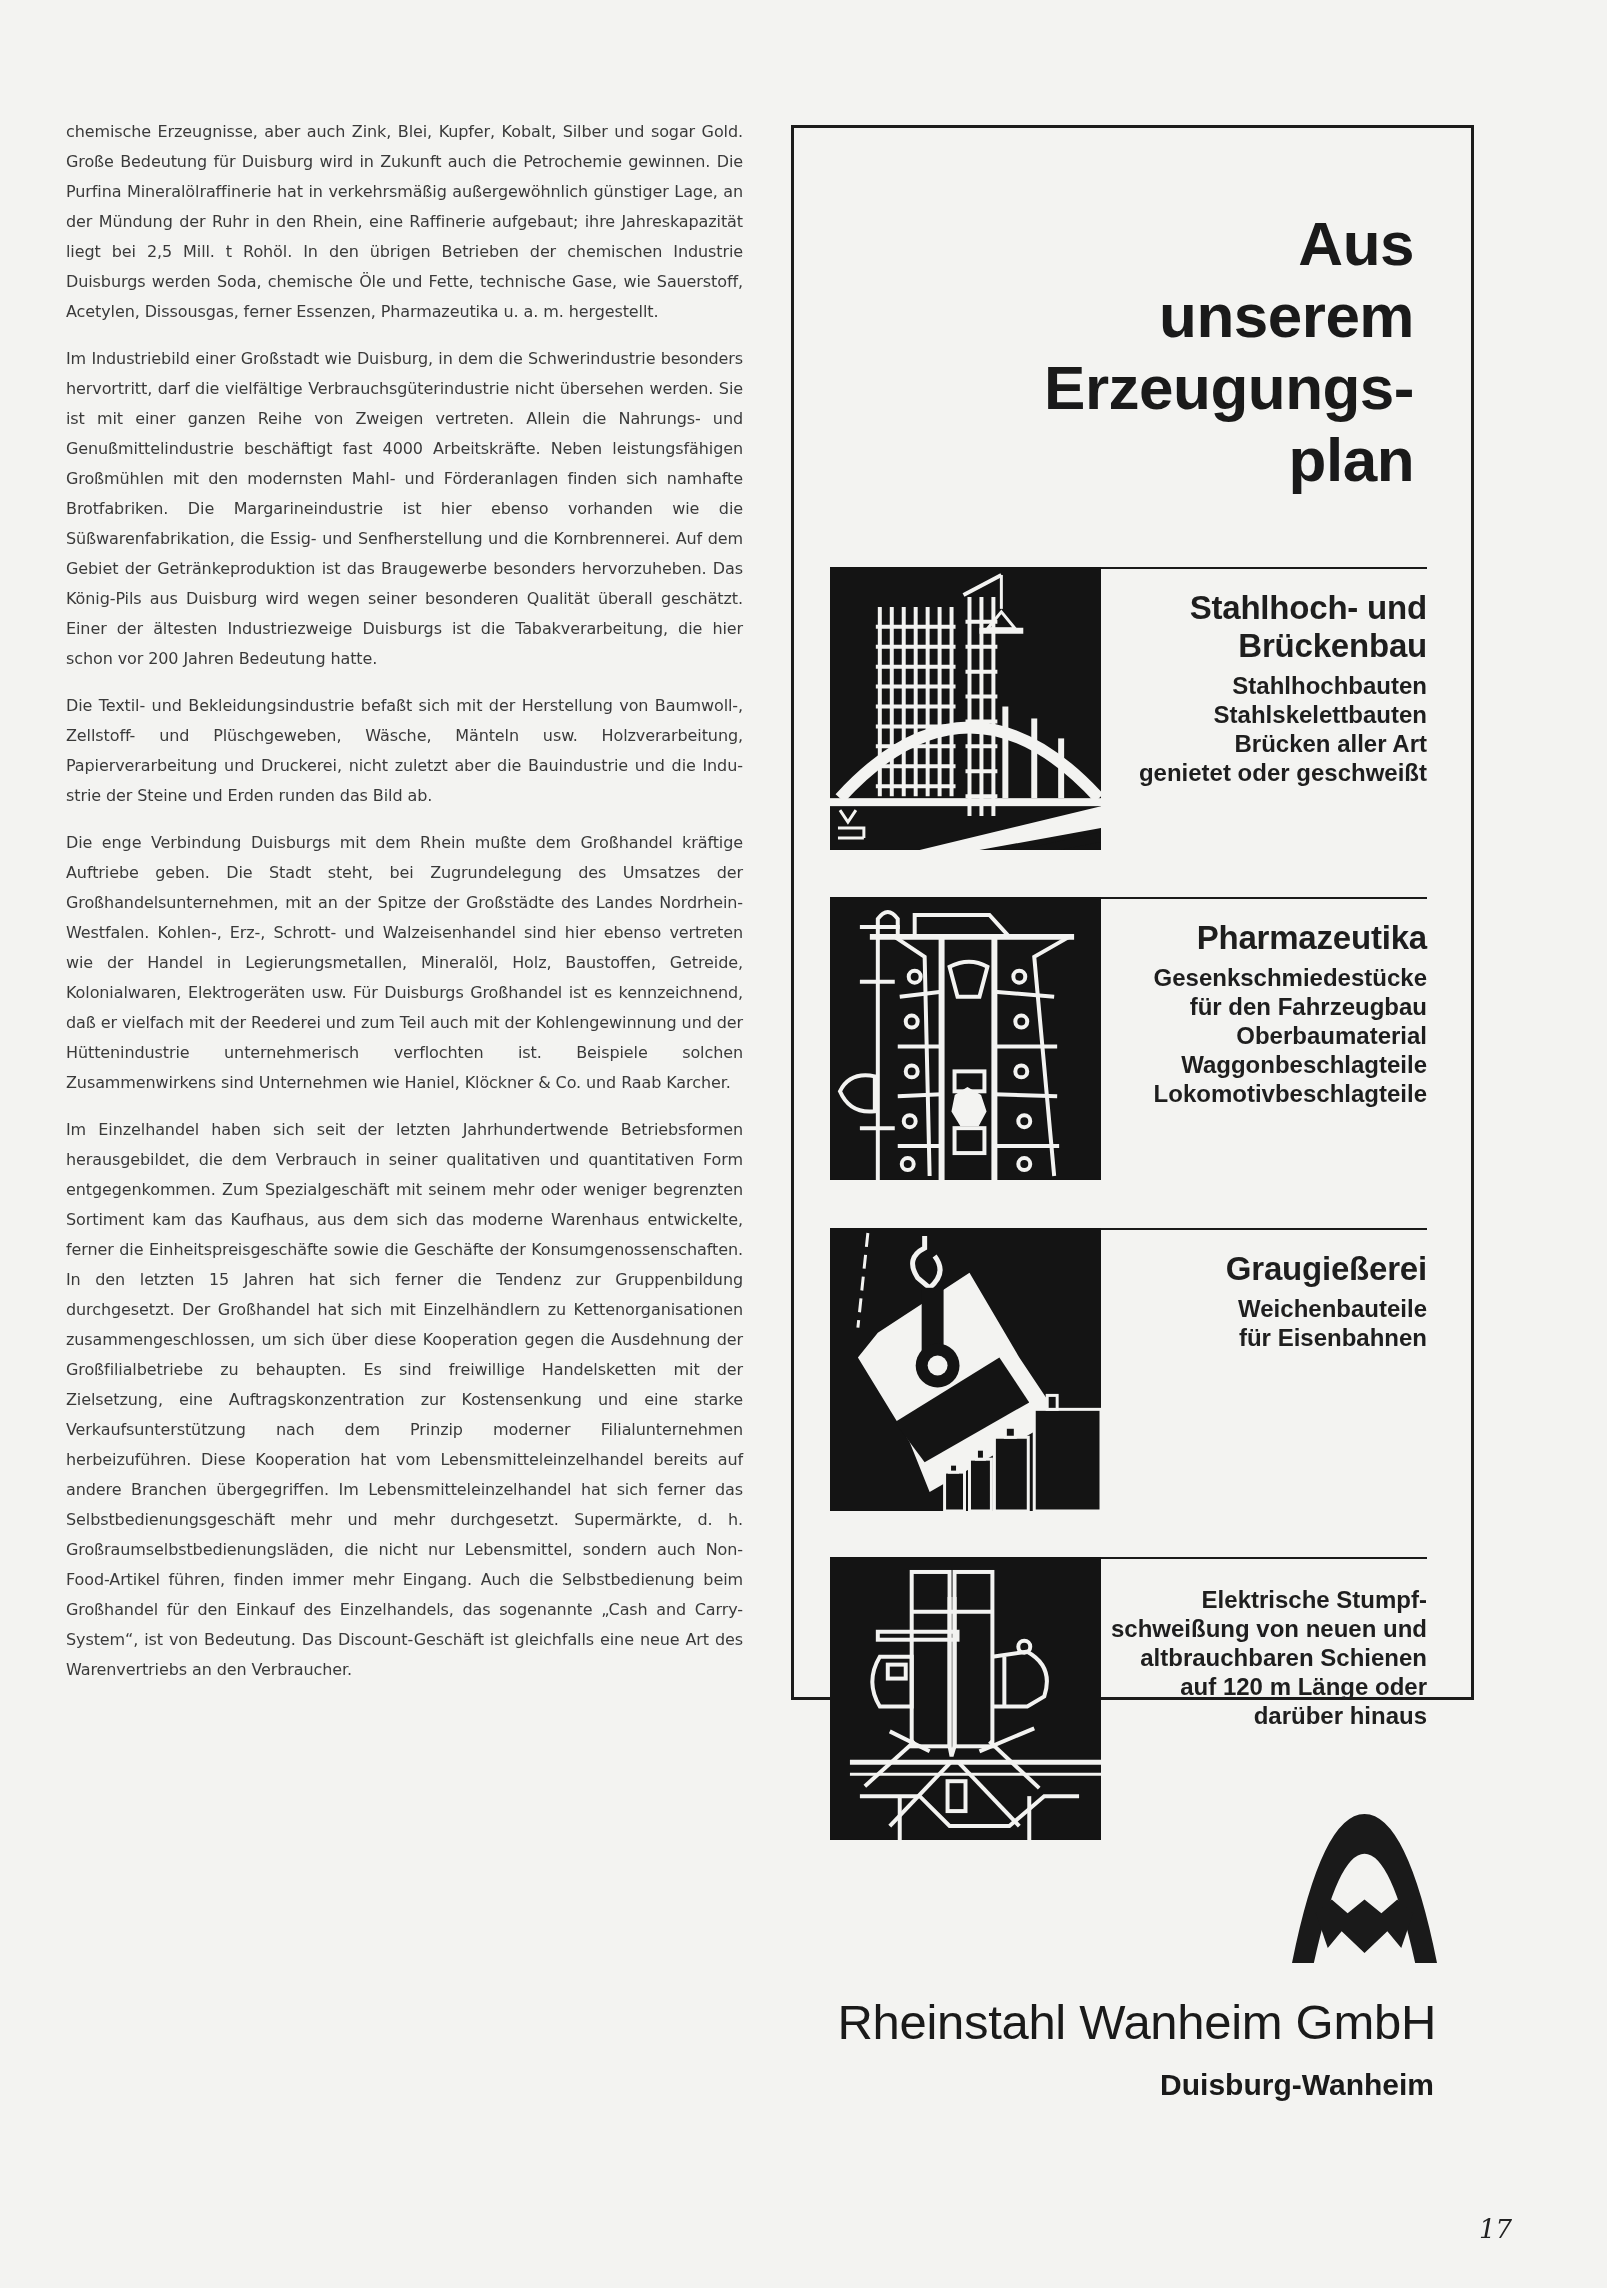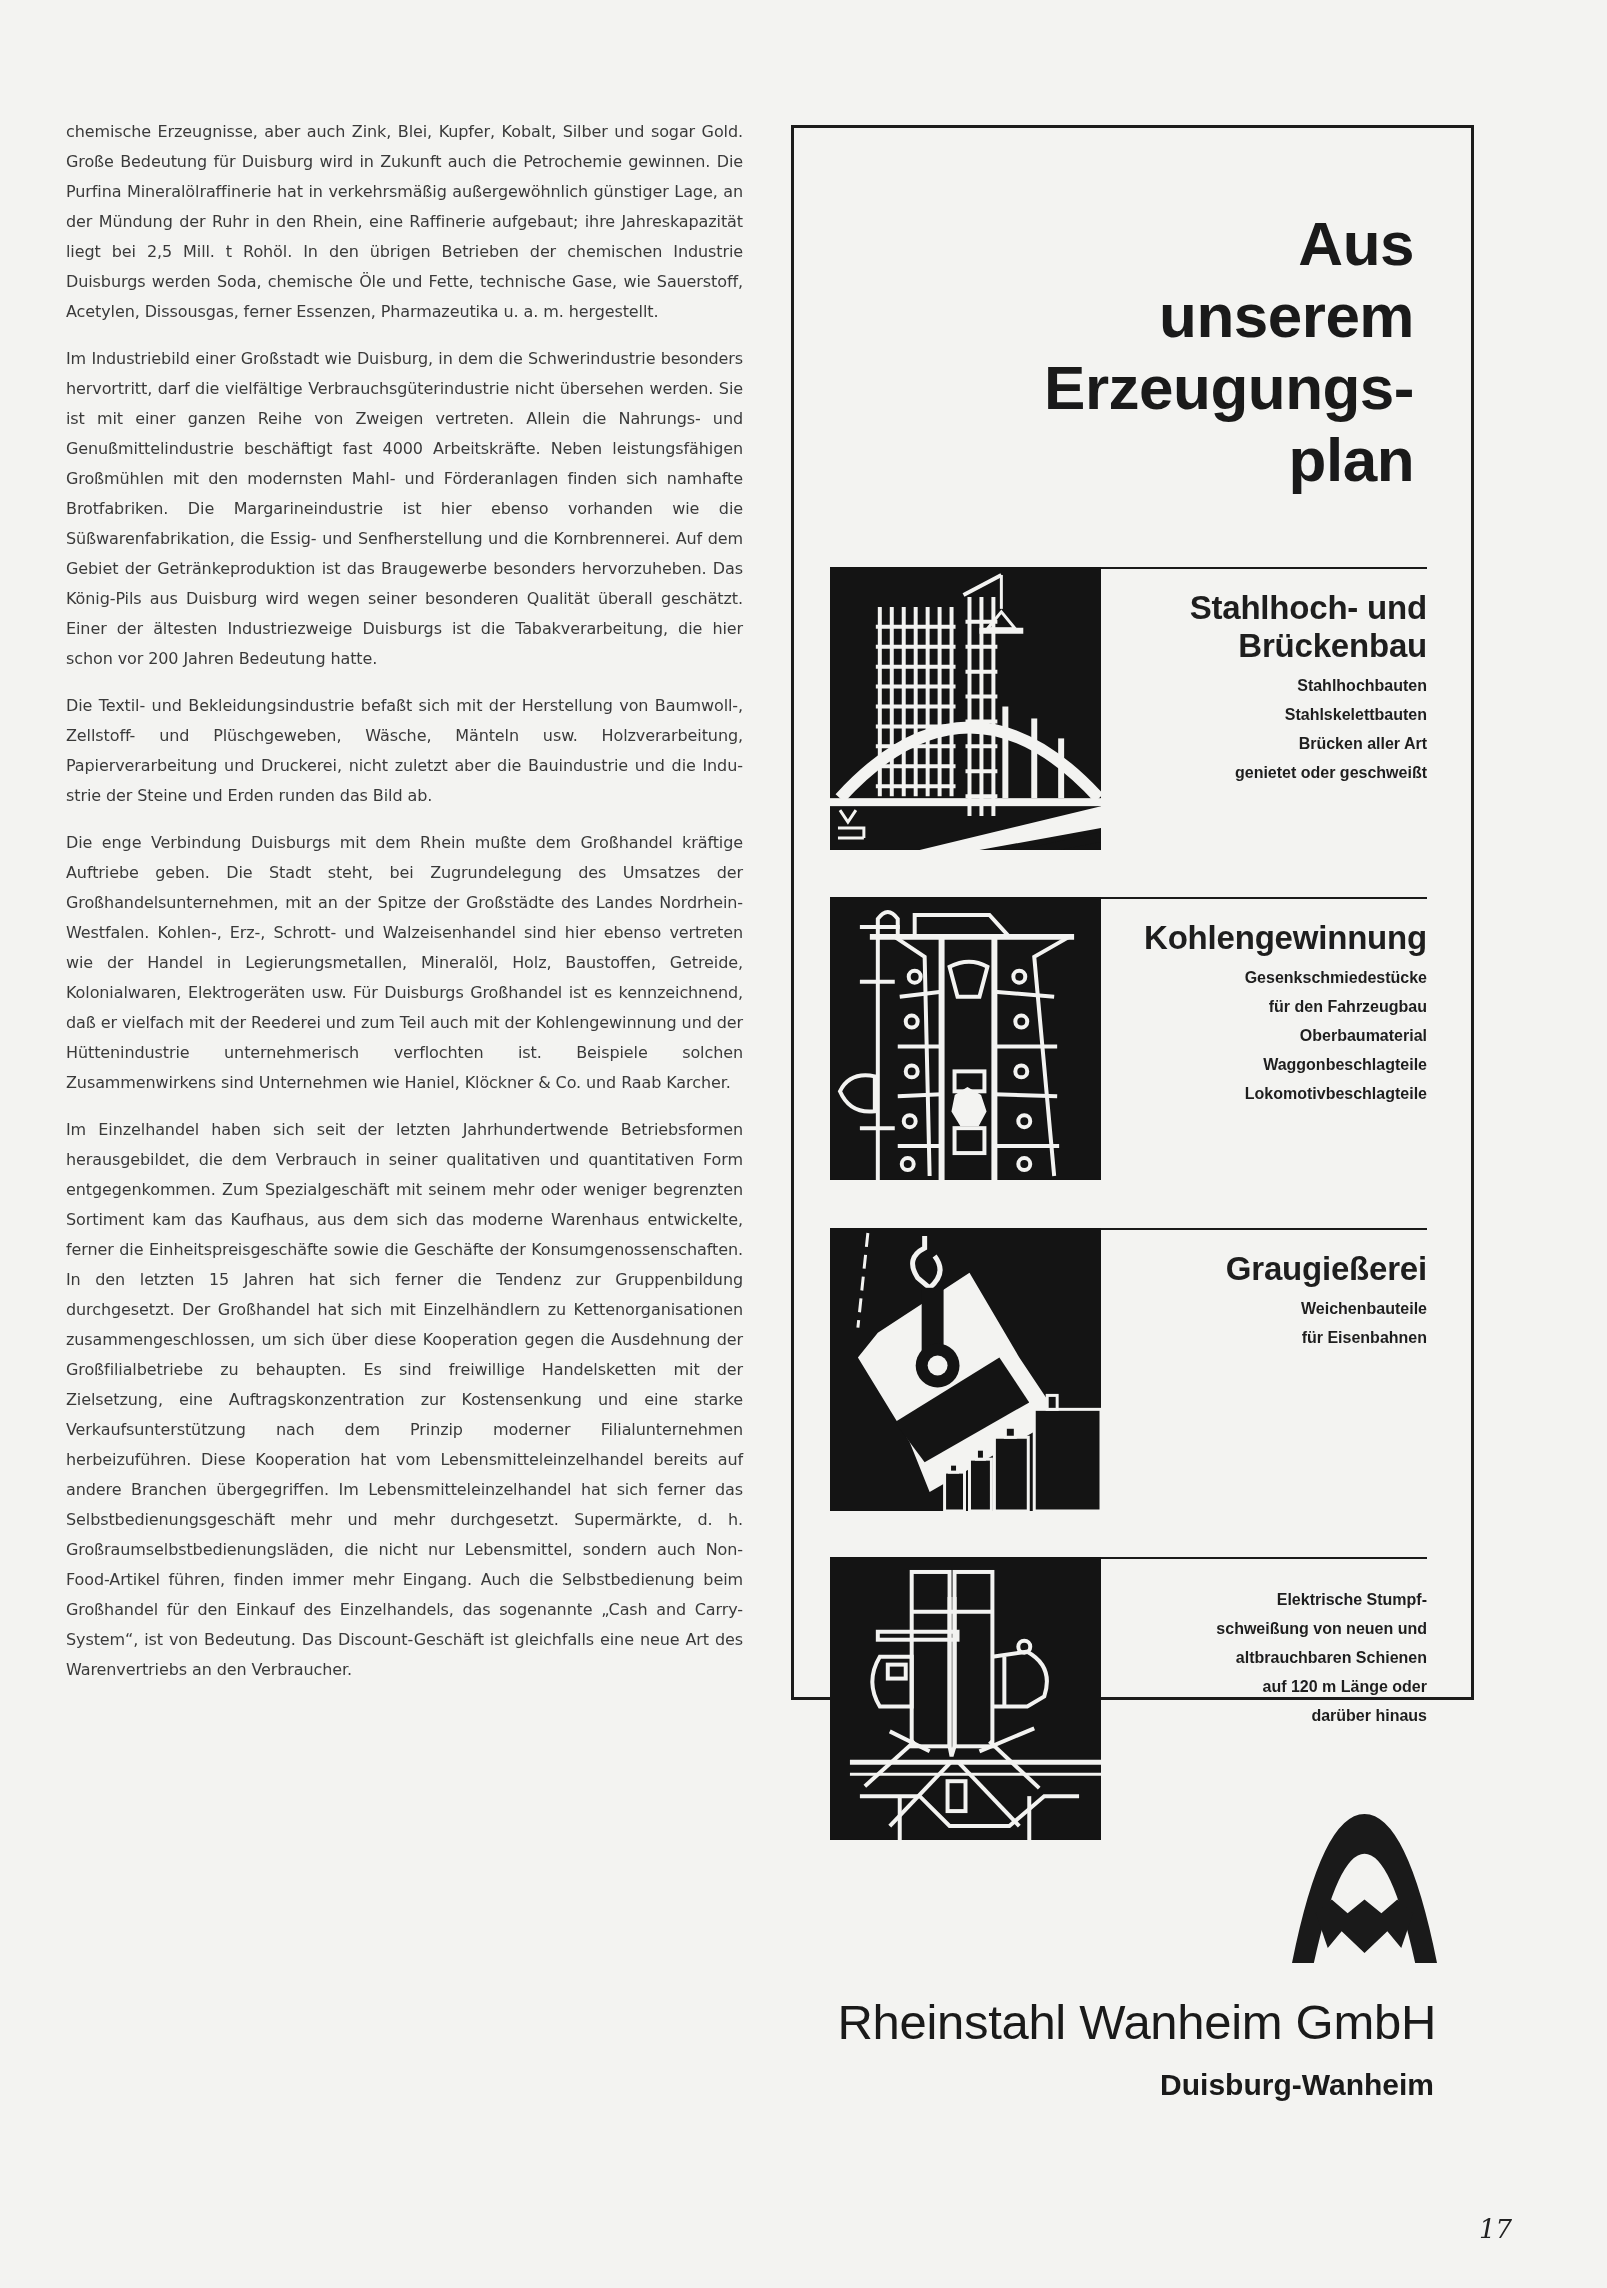--- a/index.html
+++ b/index.html
@@ -34,21 +34,21 @@
   }
   .section .pic svg { display: block; }
   .section .rule {
     position: absolute; left: 271px; top: 0; width: 326px; height: 2px; background: #1a1a1a;
   }
   .section .txt {
     position: absolute; right: 0; top: 22px; width: 418px; text-align: right;
     font-family: "Liberation Sans", sans-serif; font-weight: bold; color: #1e1e1e;
   }
   .section .head { font-size: 33px; line-height: 38px; letter-spacing: -0.2px; }
-  .section .items { margin-top: 6px; font-size: 16px; line-height: 29px; }
+  .section .items { margin-top: 6px; font-size: 24px; line-height: 29px; }
   .logo { position: absolute; left: 498px; top: 1686px; width: 145px; height: 149px; }
   .company {
     position: absolute; right: 35px; top: 1866px;
     font-family: "Liberation Sans", sans-serif; font-weight: normal;
     font-size: 49px; white-space: nowrap; color: #1a1a1a; letter-spacing: -0.3px;
   }
   .city {
     position: absolute; right: 37px; top: 1940px;
     font-family: "Liberation Sans", sans-serif; font-weight: bold;
     font-size: 30px; white-space: nowrap; color: #1a1a1a;
@@ -182,21 +182,21 @@
           <rect x="125" y="175" width="30" height="20"></rect>
           <polygon points="127,200 138,193 150,200 155,215 148,228 132,228 124,215" fill="#f3f3f1"></polygon>
           <rect x="125" y="232" width="30" height="25"></rect>
           <path d="M120 70 Q 140 60 158 70 L150 100 L128 100 Z"></path>
         </g>
       </svg>
     </div>
     <div class="rule"></div>
     <div class="txt">
       <div class="head">
-        <div>Kohlengewinnung</div>
+        <div>Pharmazeutika</div>
       </div>
       <div class="items">
         <div>Gesenkschmiedestücke</div>
         <div>für den Fahrzeugbau</div>
         <div>Oberbaumaterial</div>
         <div>Waggonbeschlagteile</div>
         <div>Lokomotivbeschlagteile</div>
       </div>
     </div>
   </div>

